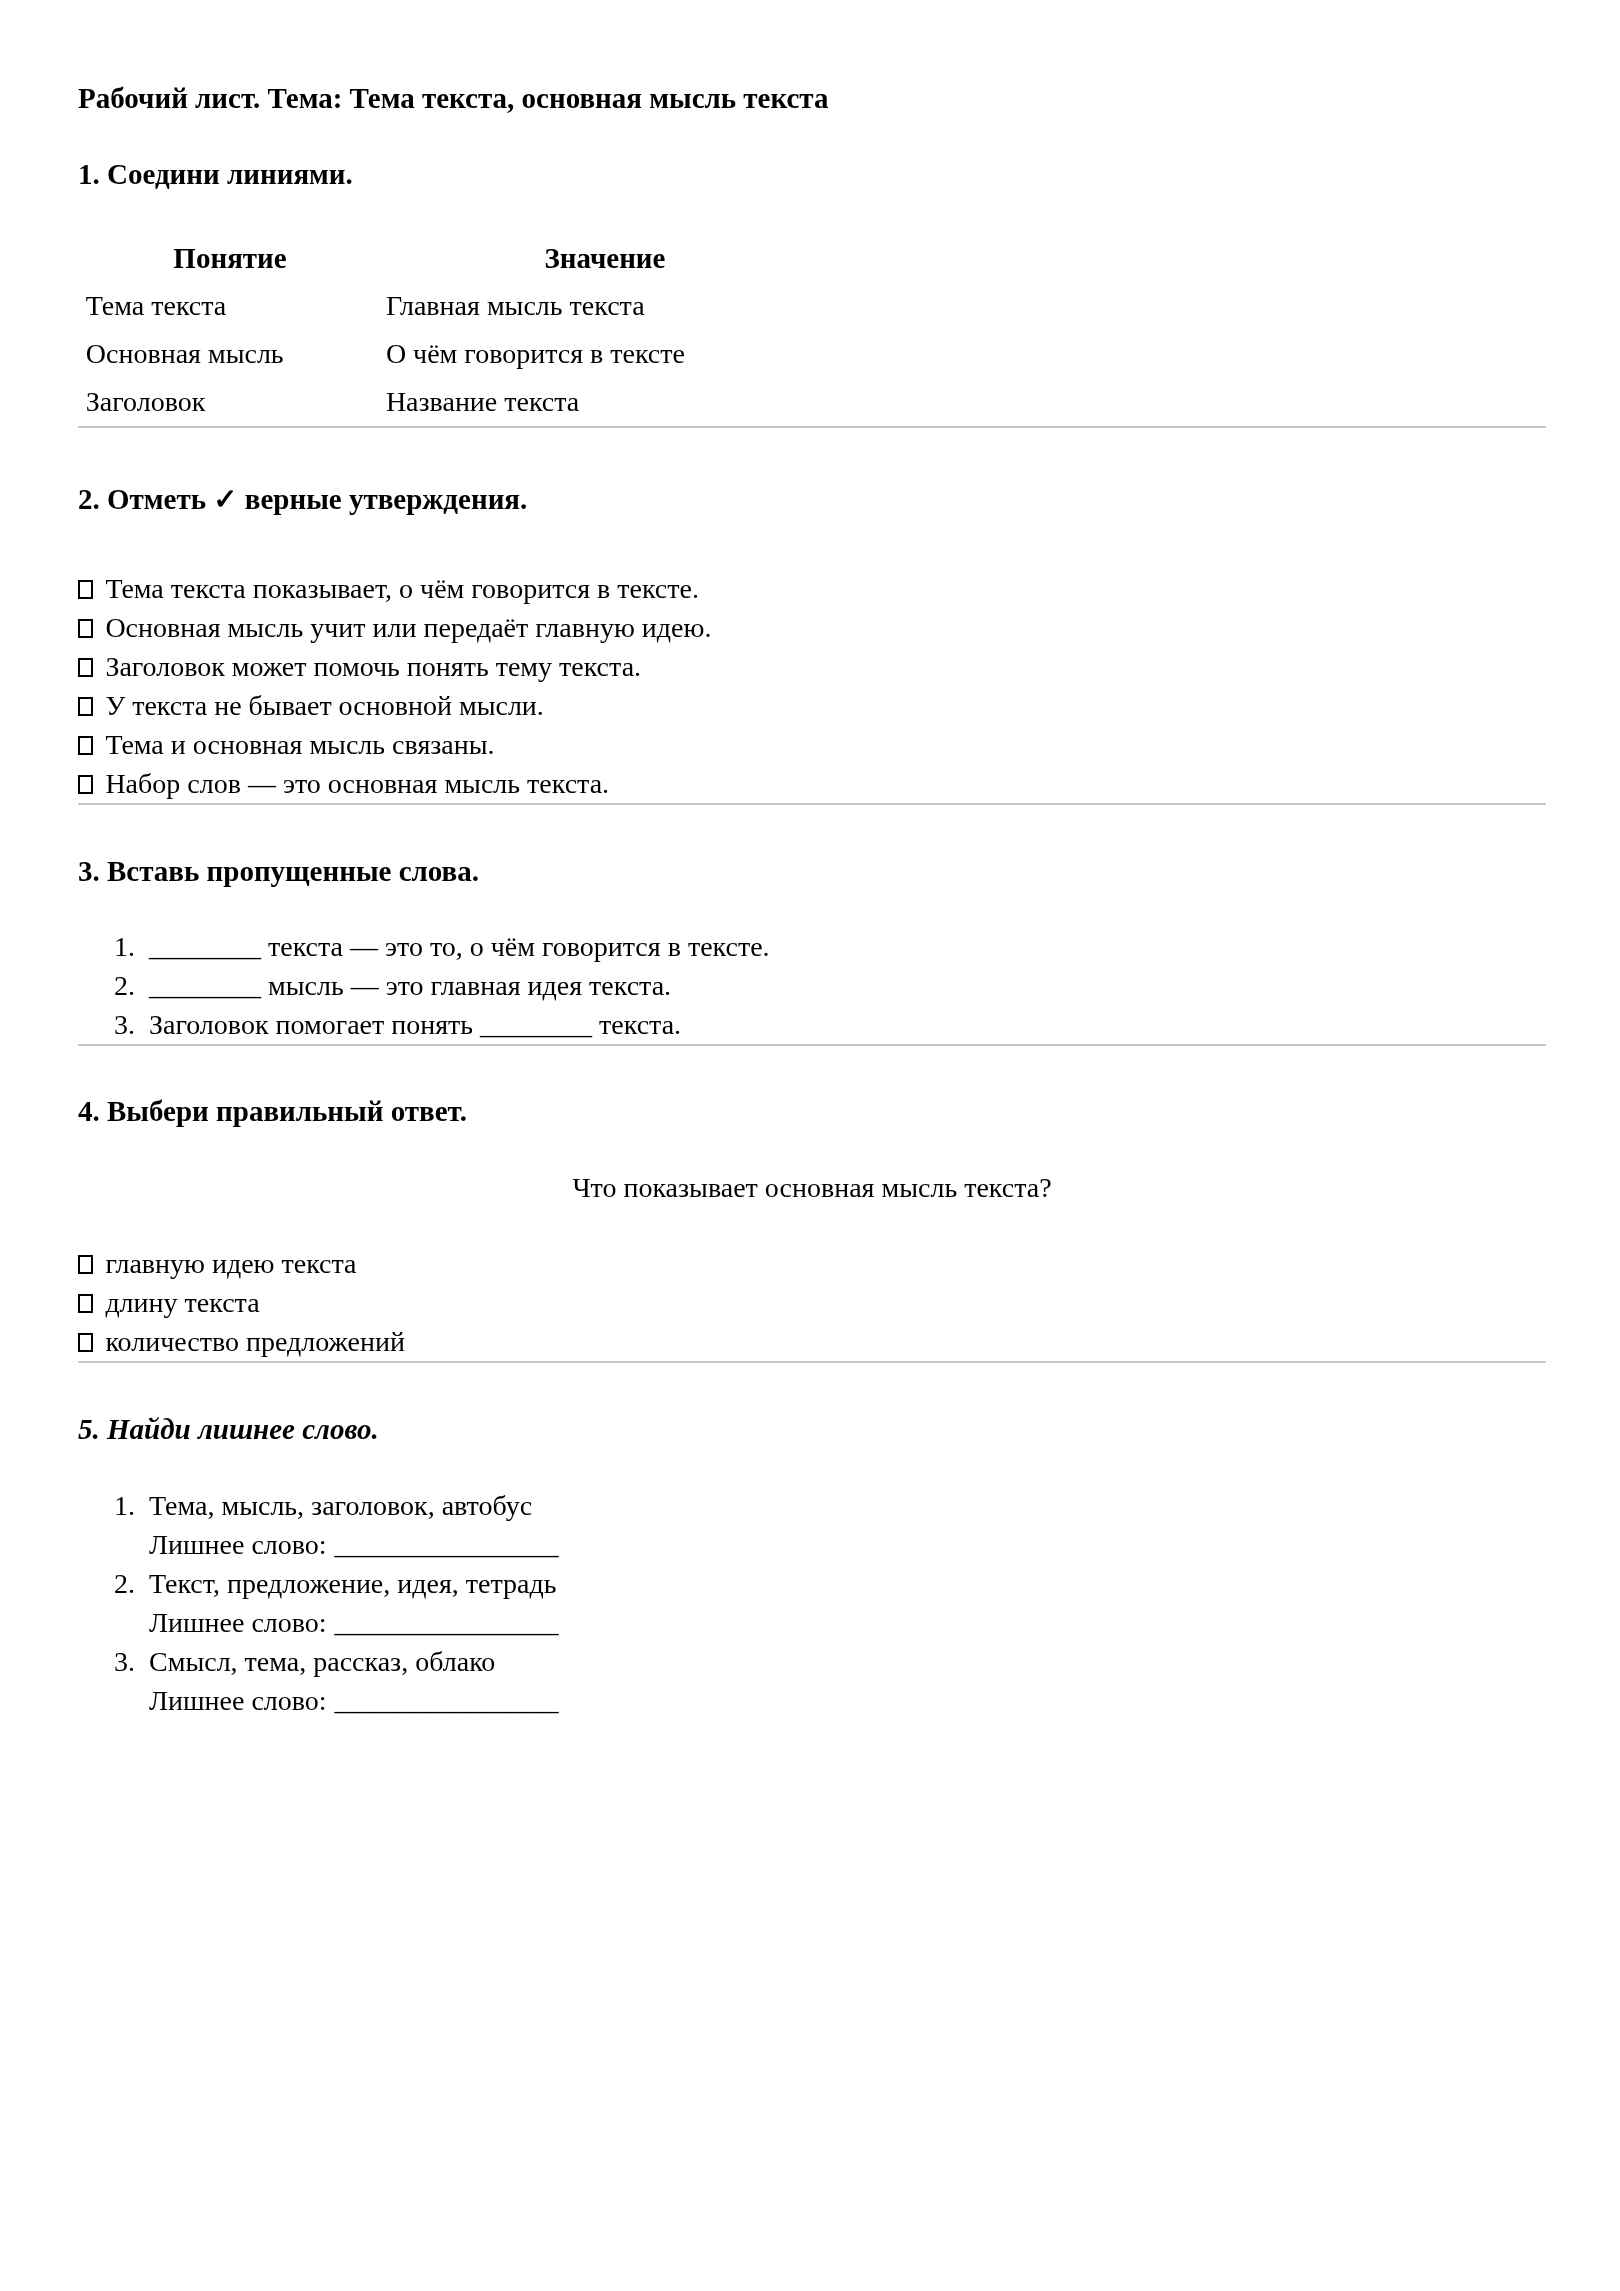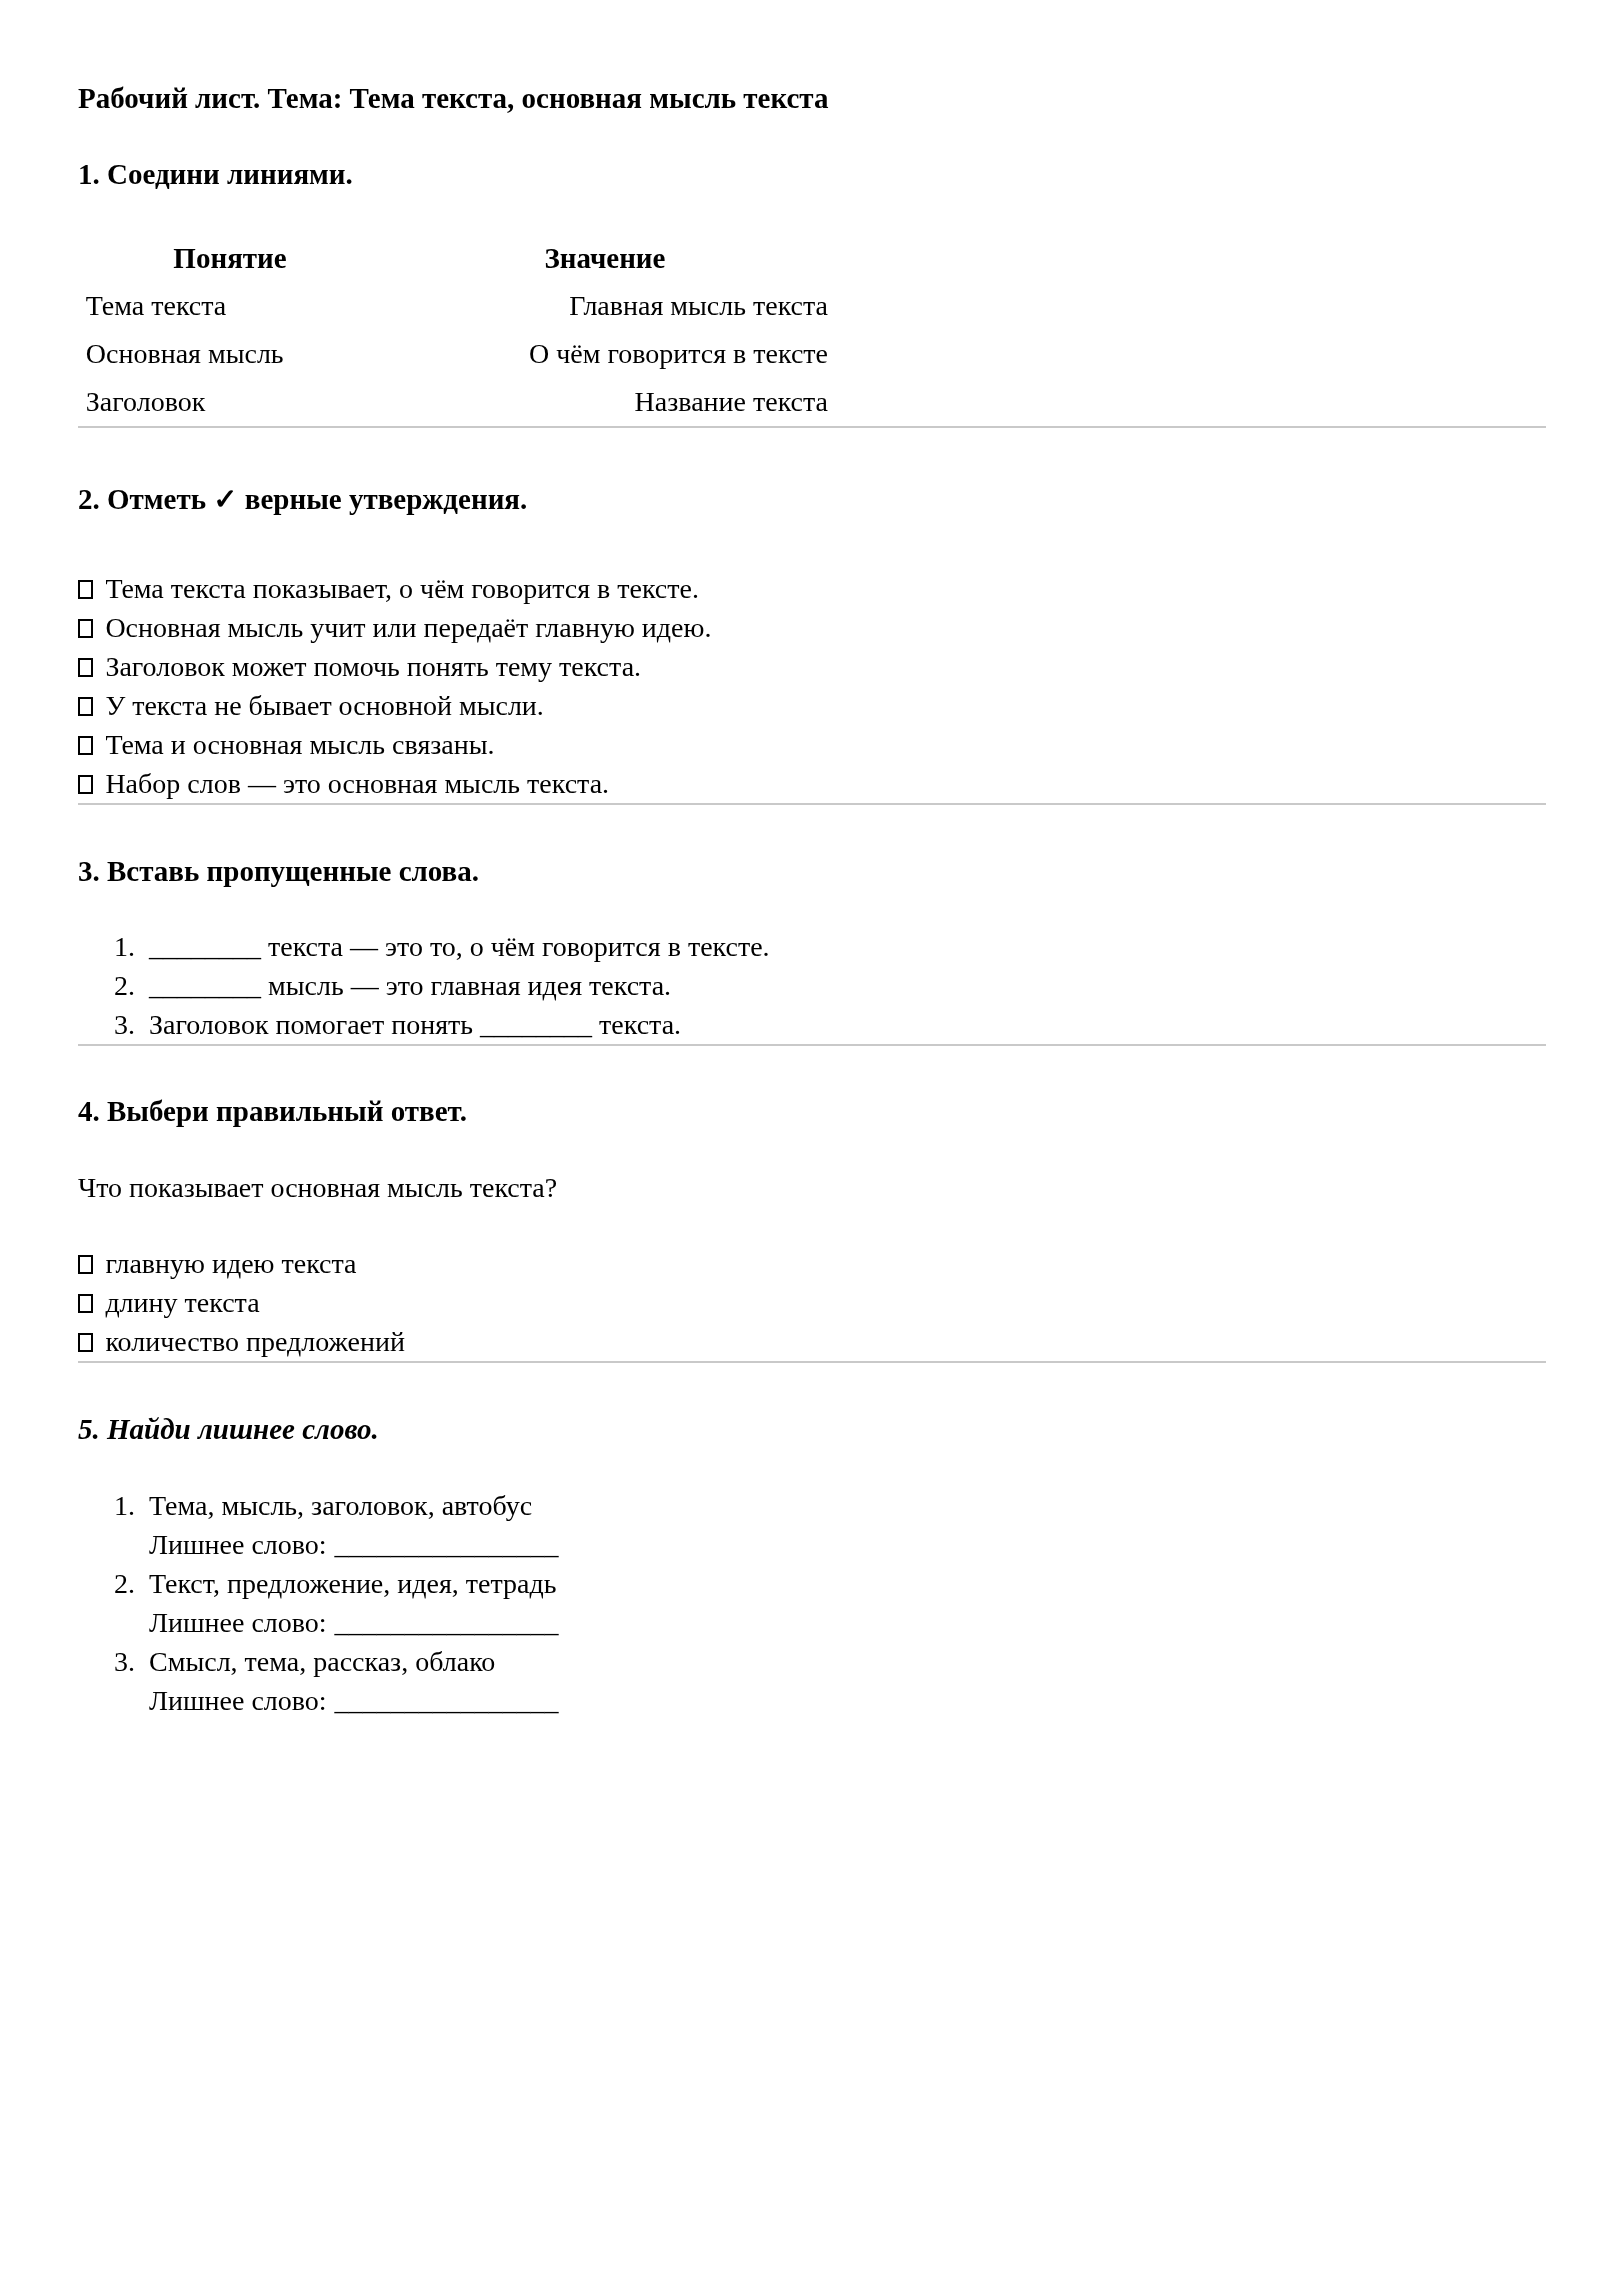--- a/index.html
+++ b/index.html
@@ -51,21 +51,21 @@
     vertical-align: baseline;
   }
   table.match-table th {
     font-weight: bold;
     font-size: 29px;
     text-align: center;
   }
   table.match-table col.c1 { width: 304px; }
   table.match-table col.c2 { width: 446px; }
   table.match-table td.c1 { padding-left: 7.8px; }
-  table.match-table td.c2 { padding-left: 3.9px; text-align: right; }
+  table.match-table td.c2 { padding-left: 3.9px; }
 
   hr.divider {
     border: none;
     border-top: 2px solid #c9c9c9;
     margin: 0;
     height: 0;
   }
   .hr-1 { margin-top: 28px; }
   .hr-2 { margin-top: 56px; }
   .hr-3 { margin-top: 60px; }
@@ -78,21 +78,21 @@
   .checkbox {
     display: inline-block;
     width: 14.7px;
     height: 18.6px;
     box-sizing: border-box;
     border: 2px solid #000000;
     margin-right: 12.7px;
     vertical-align: -1px;
   }
 
-  .question { margin-top: 40px; line-height: 39px; white-space: nowrap; }
+  .question { margin-top: 40px; line-height: 39px; white-space: nowrap; text-align: center; }
 
   
   .num-list-3 { margin-top: 39px; }
   .num-list-5 { margin-top: 40px; }
   .num-row {
     position: relative;
     padding-left: 71px;
     line-height: 39px;
     white-space: nowrap;
   }

